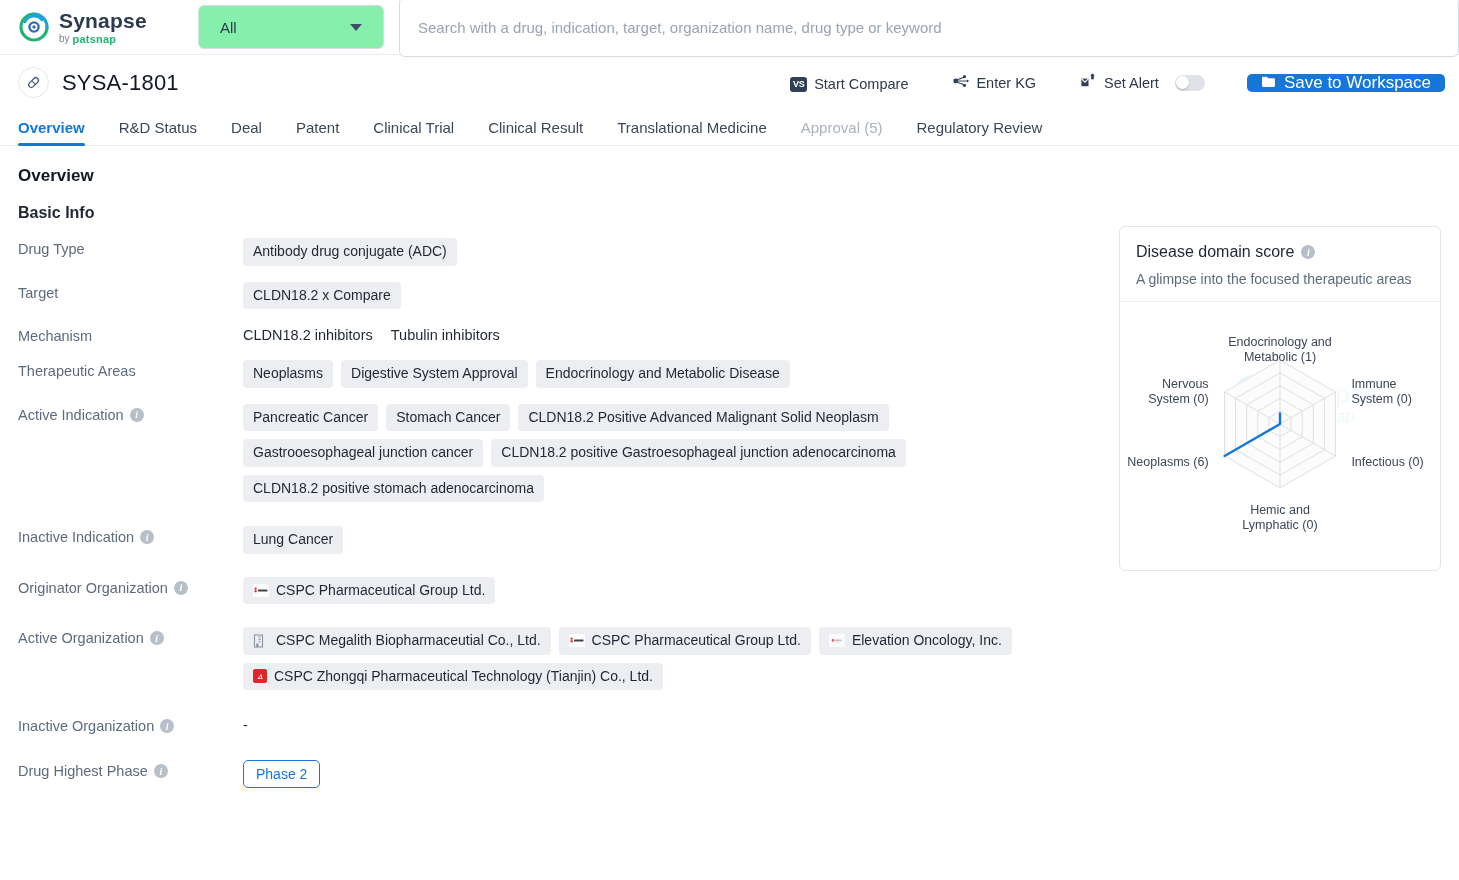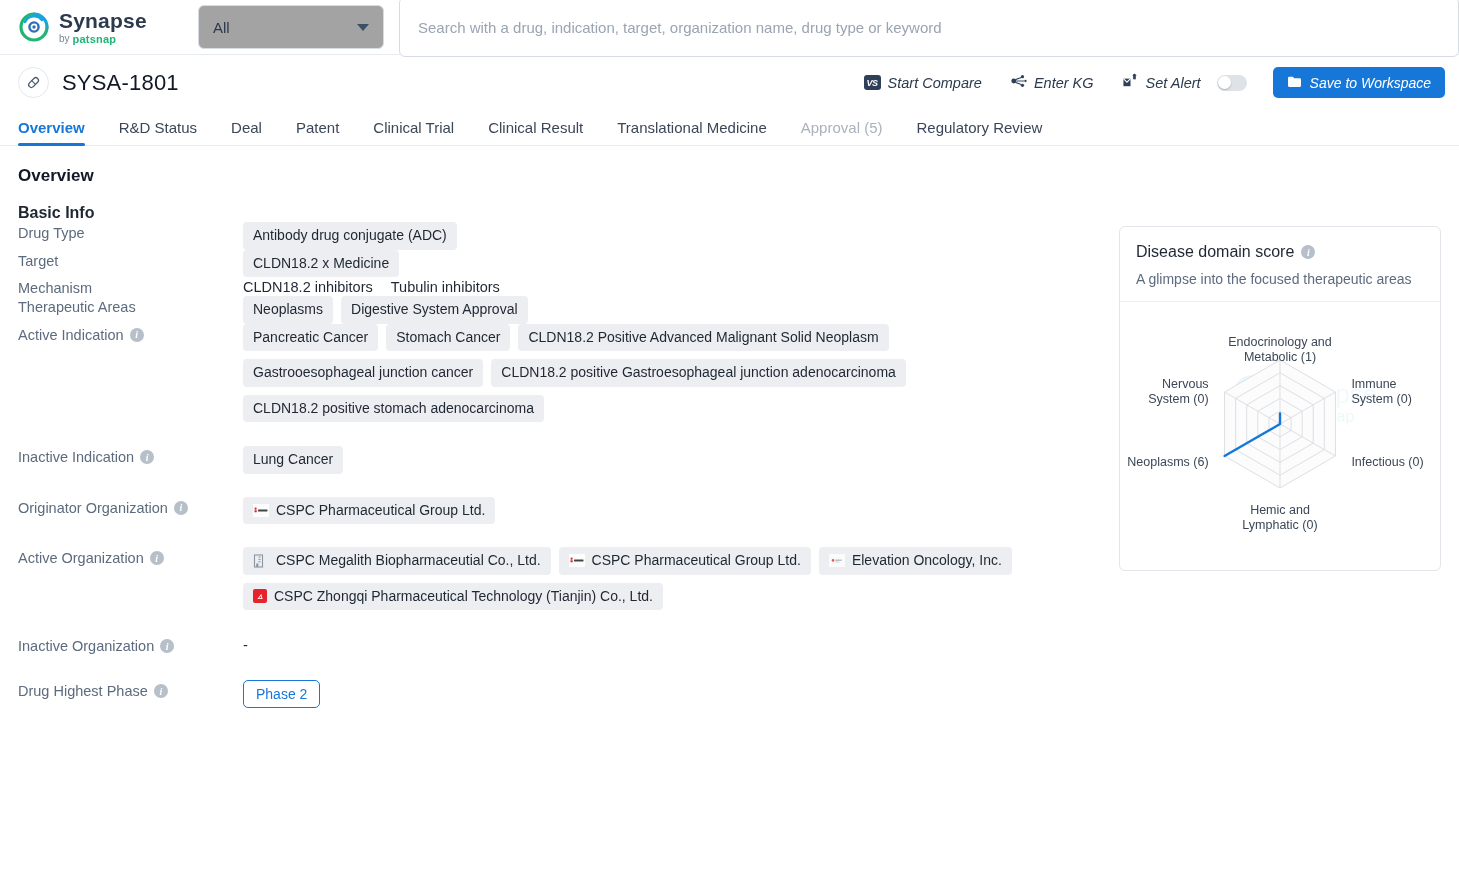--- a/index.html
+++ b/index.html
@@ -26,23 +26,23 @@
   .brand-text { display: flex; flex-direction: column; line-height: 1; }
   .brand-name { font-size: 21px; font-weight: 600; color: #2b3a4d; letter-spacing: .2px; }
   .brand-sub { font-size: 10px; color: #7b8794; margin-top: 3px; display:flex; align-items:center; gap:3px;}
   .brand-sub b { color: #21b573; font-weight: 700; font-size: 11px; letter-spacing:.2px;}
 
   .scope-select {
     width: 186px; height: 44px;
     margin-left: 30px;
     border: 1px solid #d7dce3; border-radius: 6px;
     display: flex; align-items: center; justify-content: space-between;
-    padding: 0 14px;
+    padding: 0 21px;
     font-size: 15px; color: #2b3a4d;
-    background: #a3a3a3; cursor: pointer;
+    background: #86efac; cursor: pointer;
   }
   .caret {
     width: 0; height: 0;
     border-left: 6px solid transparent;
     border-right: 6px solid transparent;
     border-top: 7px solid #3c4f66;
   }
   .search-box {
     flex: 1; height: 60px;
     margin-left: 15px; margin-right: 0;
@@ -63,21 +63,21 @@
     display: flex; align-items: center;
     padding: 0 14px 0 18px;
   }
   .pill-badge {
     width: 31px; height: 31px; border-radius: 50%;
     border: 1px solid #e4e8ed;
     display: flex; align-items: center; justify-content: center;
     flex: 0 0 31px; background: #fff;
   }
   .drug-title { font-size: 22px; font-weight: 400; color: #121826; margin-left: 13px; letter-spacing: .2px;}
-  .hdr-actions { margin-left: auto; display: flex; align-items: center; gap: 0; font-style: italic; }
+  .hdr-actions { margin-left: auto; display: flex; align-items: flex-end; gap: 16px; }
   .hdr-act {
     display: flex; align-items: center; gap: 7px;
     font-size: 14.5px; color: #2b3a4d;
     cursor: pointer; padding: 0 14px;
   }
   .vs-badge {
     width: 17px; height: 15px; border-radius: 3px; background: #2e3f57;
     color: #fff; font-size: 9px; font-weight: 700;
     display: flex; align-items: center; justify-content: center; letter-spacing: -.3px;
   }
@@ -86,22 +86,22 @@
     position: relative; margin-left: 9px; cursor: pointer; flex:0 0 30px;
   }
   .toggle .knob {
     position: absolute; left: 1.5px; top: 1.5px;
     width: 13px; height: 13px; border-radius: 50%; background: #fff;
     box-shadow: 0 1px 2px rgba(0,0,0,.22);
   }
   .save-btn {
     display: flex; align-items: center; gap: 8px;
     background: #1677d9; color: #fff;
-    height: 31px; padding: 0 14px; border-radius: 5px;
-    font-size: 14px; cursor: pointer; margin-left: 12px;
+    height: 18px; padding: 0 14px; border-radius: 5px;
+    font-size: 17px; cursor: pointer; margin-left: 12px;
   }
 
   
   .tabs {
     display: flex; align-items: flex-end;
     padding: 0 18px;
     border-bottom: 1px solid #e8ebef;
     height: 36px;
     gap: 0;
   }
@@ -117,21 +117,21 @@
     height: 3px; background: #1677d9; border-radius: 2px;
   }
   .tab.disabled { color: #aab2bd; }
 
   
   .body-wrap { display: flex; padding: 0 18px; }
   .left-col { flex: 1; min-width: 0; }
   .section-title { font-size: 17px; font-weight: 600; color: #121826; margin: 20px 0 0 0; }
   .subsection-title { font-size: 16px; font-weight: 700; color: #1f2733; margin: 18px 0 0 0; }
 
-  .field-row { display: flex; align-items: flex-start; }
+  .field-row { display: flex; margin-top: 16px; align-items: flex-start; }
   .field-label {
     width: 225px; flex: 0 0 225px;
     font-size: 14.5px; color: #5d6b7e;
     display: flex; align-items: center; gap: 6px;
     padding-top: 3px;
   }
   .info-i {
     width: 14px; height: 14px; border-radius: 50%;
     background: #b7bfc9; color: #fff;
     font-size: 10px; font-weight: 700; font-style: italic;
@@ -287,37 +287,38 @@
       <div class="field-label">Drug Type</div>
       <div class="field-value">
         <span class="chip">Antibody drug conjugate (ADC)</span>
       </div>
     </div>
 
 
     <div class="field-row">
       <div class="field-label">Target</div>
       <div class="field-value">
-        <span class="chip">CLDN18.2 x Medicine</span>
+        <span class="chip">CLDN18.2 x Compare</span>
       </div>
     </div>
 
     <div class="field-row">
       <div class="field-label">Mechanism</div>
       <div class="field-value">
         <span class="mech-item">CLDN18.2 inhibitors</span>
         <span class="mech-item">Tubulin inhibitors</span>
       </div>
     </div>
 
     <div class="field-row">
       <div class="field-label">Therapeutic Areas</div>
       <div class="field-value">
         <span class="chip">Neoplasms</span>
         <span class="chip">Digestive System Approval</span>
+        <span class="chip">Endocrinology and Metabolic Disease</span>
       </div>
     </div>
 
     <div class="field-row">
       <div class="field-label">
         <span>Active Indication</span>
         <span class="info-i">i</span>
       </div>
       <div class="field-value">
         <span class="chip">Pancreatic Cancer</span>

